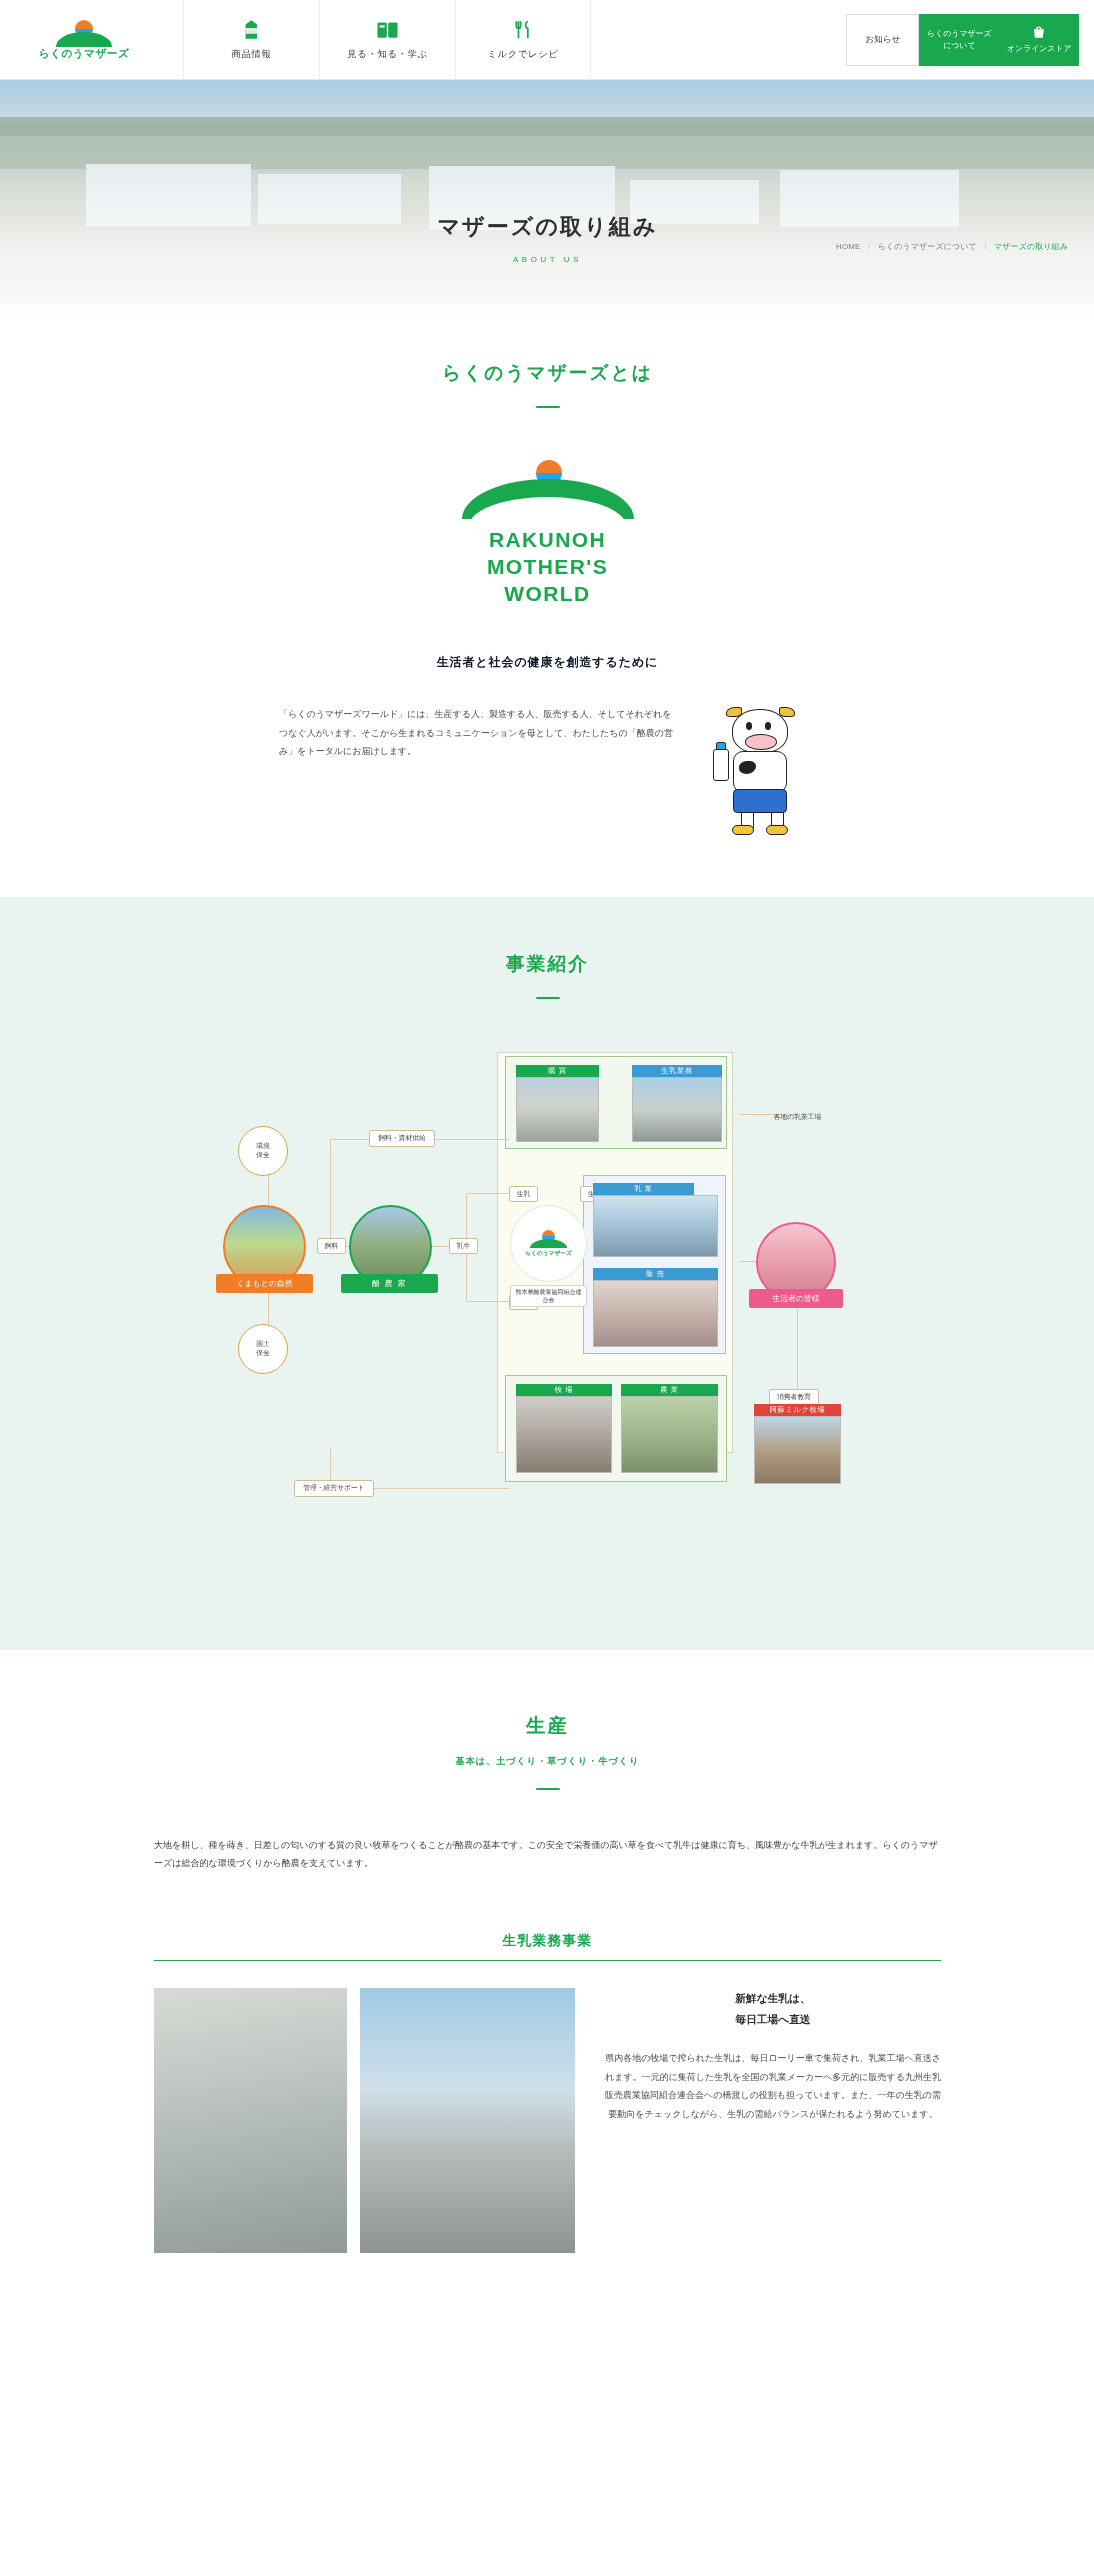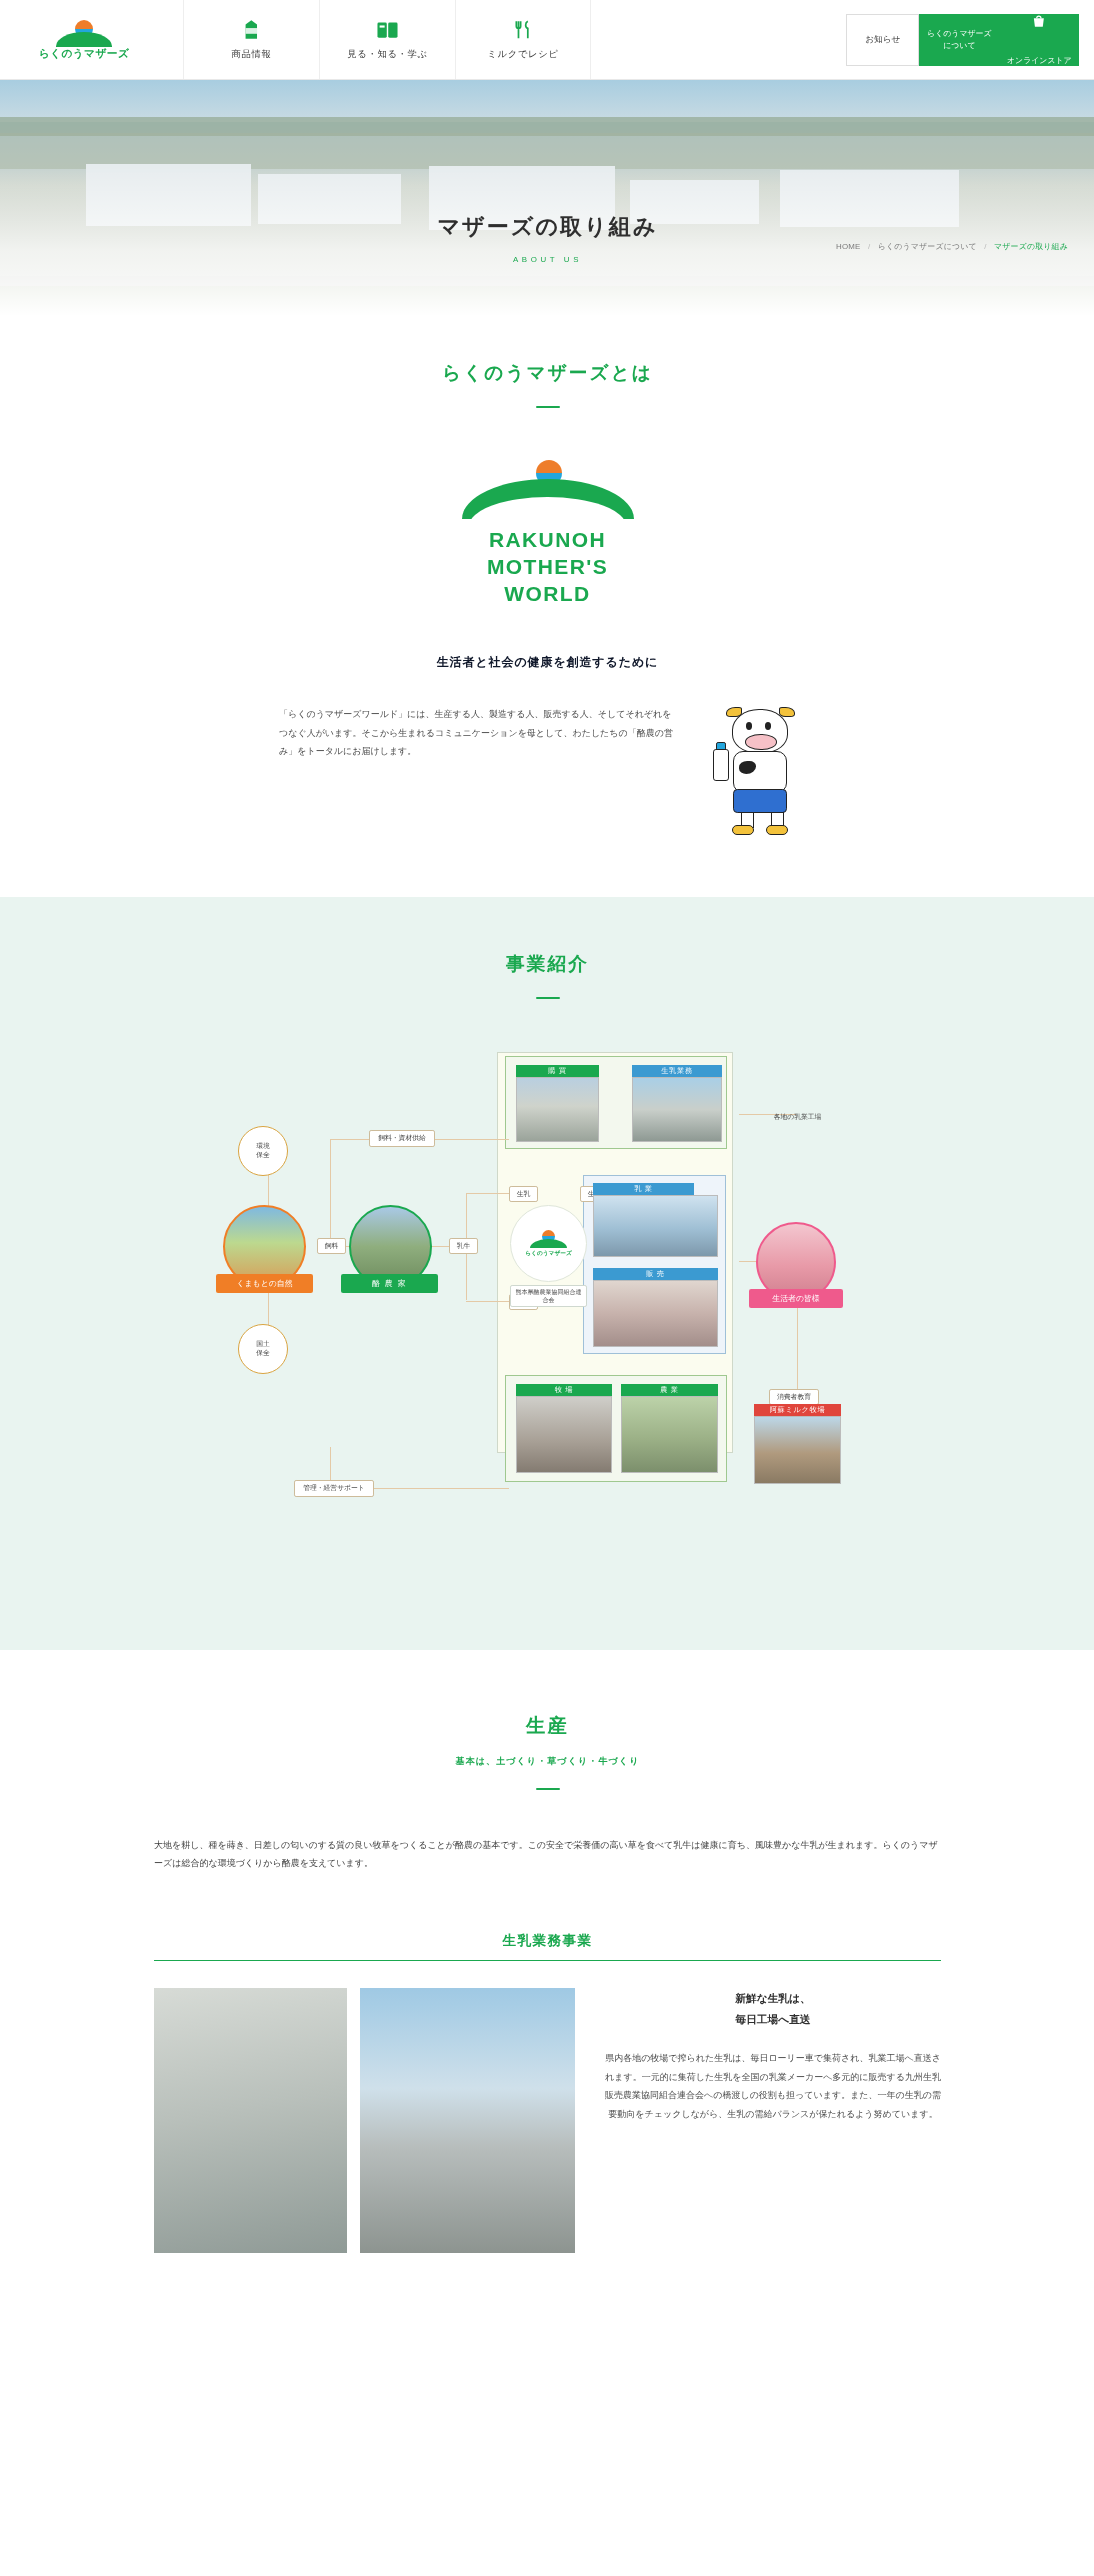--- a/index.html
+++ b/index.html
@@ -63,21 +63,21 @@
     display: flex; align-items: center; justify-content: center;
     font-size: 8.6px; color: #3a3a3a; cursor: pointer;
   }
   .btn-about {
     width: 80px; height: 52px; background: #1aa84f; color: #fff;
     display: flex; flex-direction: column; align-items: center; justify-content: center;
     font-size: 7.9px; line-height: 1.45; text-align: center; cursor: pointer;
   }
   .btn-store {
     width: 80px; height: 52px; background: #1aa84f; color: #fff;
-    display: flex; flex-direction: column; align-items: center; justify-content: space-between;
+    display: flex; flex-direction: column; align-items: center; justify-content: center;
     gap: 3.6px; font-size: 7.9px; cursor: pointer;
   }
 
   
   .hero {
     height: 236px; position: relative; overflow: hidden;
     background: linear-gradient(180deg, #9fc4d8 0%, #b9cfd8 22%, #cfd6cd 45%, #c9cfc4 70%, #b9c2b4 100%);
   }
   .hero .sky {
     position: absolute; top: 0; left: 0; right: 0; height: 42px;

